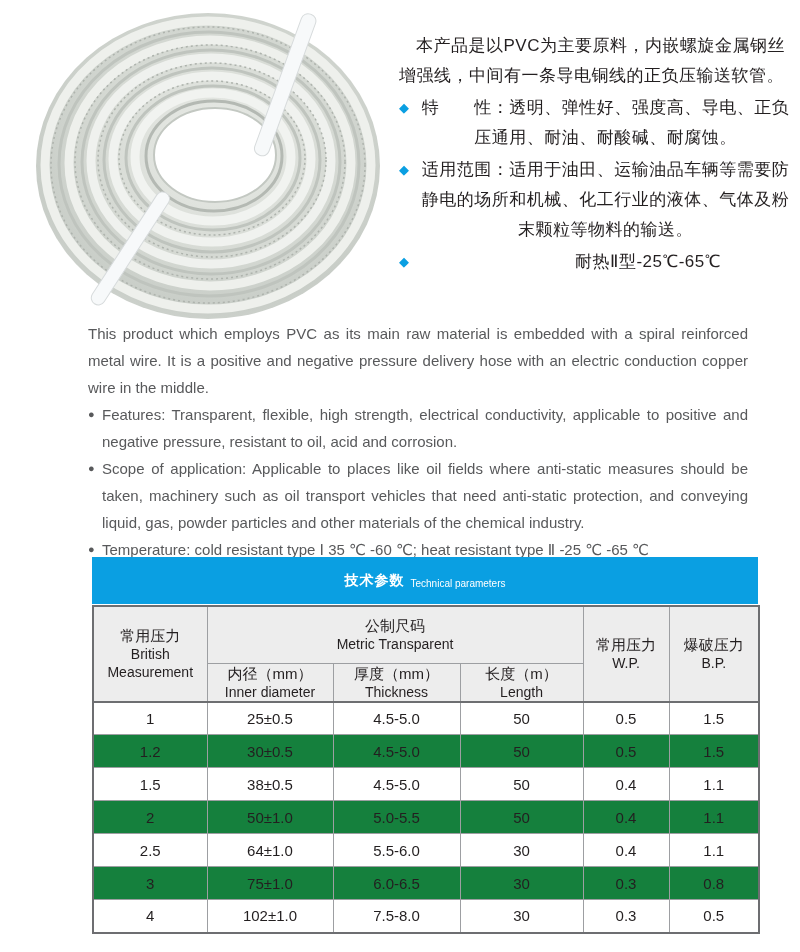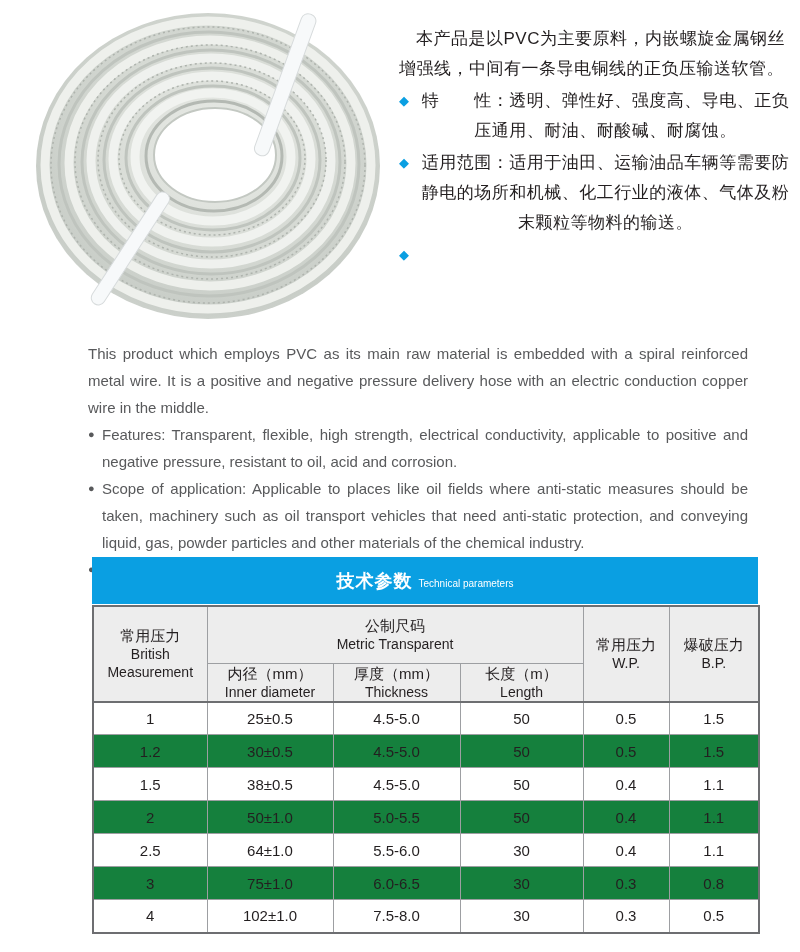--- a/index.html
+++ b/index.html
@@ -13,56 +13,56 @@
   }
 
   
   .hero {
     position: absolute; left: 18px; top: 4px;
     width: 372px; height: 320px;
   }
 
   
   .cn-block {
-    position: absolute; left: 399px; top: 24px; width: 395px;
+    position: absolute; left: 399px; top: 31px; width: 395px;
     font-size: 17px; line-height: 30px; color: #231f20;
     letter-spacing: 0.5px;
   }
   .cn-para { text-indent: 1em; }
   .cn-bullet { display: flex; margin-top: 2px; }
   .cn-bullet .diamond {
     flex: 0 0 18px; font-size: 13px; line-height: 30px;
     color: #0a9fe2;
   }
   .cn-bullet .cn-text { flex: 1; text-align: center; }
   .temp-line2 { padding-left: 5em; }
 
   
   .en-block {
-    position: absolute; left: 88px; top: 340px; width: 660px;
+    position: absolute; left: 88px; top: 320px; width: 660px;
     font-size: 15px; line-height: 27px; color: #58595b;
   }
   .en-para { text-align: justify; }
   .en-bullet { display: flex; }
   .en-bullet .dot {
     flex: 0 0 14px; font-size: 11px; line-height: 27px; color: #58595b;
   }
   .en-bullet .en-text { flex: 1; text-align: justify; }
   .en-bullet .en-text.no-justify { text-align: left; }
 
   
   .spec {
     position: absolute; left: 92px; top: 557px; width: 666px;
   }
   .spec-title {
     height: 47px; background: #0a9fe2; color: #ffffff;
     display: flex; align-items: center; justify-content: center;
     gap: 6px;
   }
-  .spec-title .t-cn { font-size: 18px; font-weight: 700; letter-spacing: 1px; }
+  .spec-title .t-cn { font-size: 14px; font-weight: 700; letter-spacing: 1px; }
   .spec-title .t-en { font-size: 10px; margin-top: 5px; }
   table.spec-table {
     width: 666px; border-collapse: collapse; table-layout: fixed;
     border: 2px solid #6d6e71; margin-top: 1px;
     font-size: 15px; color: #231f20;
   }
   .spec-table th, .spec-table td {
     border: 1px solid #9d9fa2; text-align: center; vertical-align: middle;
     font-weight: 400; padding: 0 2px;
   }
@@ -128,20 +128,21 @@
   </div>
 
   <div class="cn-bullet">
     <span class="diamond">◆</span>
     <span class="cn-text">适用范围：适用于油田、运输油品车辆等需要防静电的场所和机械、化工行业的液体、气体及粉末颗粒等物料的输送。</span>
   </div>
 
   <div class="cn-bullet">
     <span class="diamond">◆</span>
     <span class="cn-text">
+      <div class="temp-line2">耐热Ⅱ型-25℃-65℃</div>
     </span>
   </div>
 </div>
 
 <div class="en-block">
   <p class="en-para">This product which employs PVC as its main raw material is embedded with a spiral reinforced metal wire. It is a positive and negative pressure delivery hose with an electric conduction copper wire in the middle.</p>
 
   <div class="en-bullet">
     <span class="dot">●</span>
     <span class="en-text">Features: Transparent, flexible, high strength, electrical conductivity, applicable to positive and negative pressure, resistant to oil, acid and corrosion.</span>

